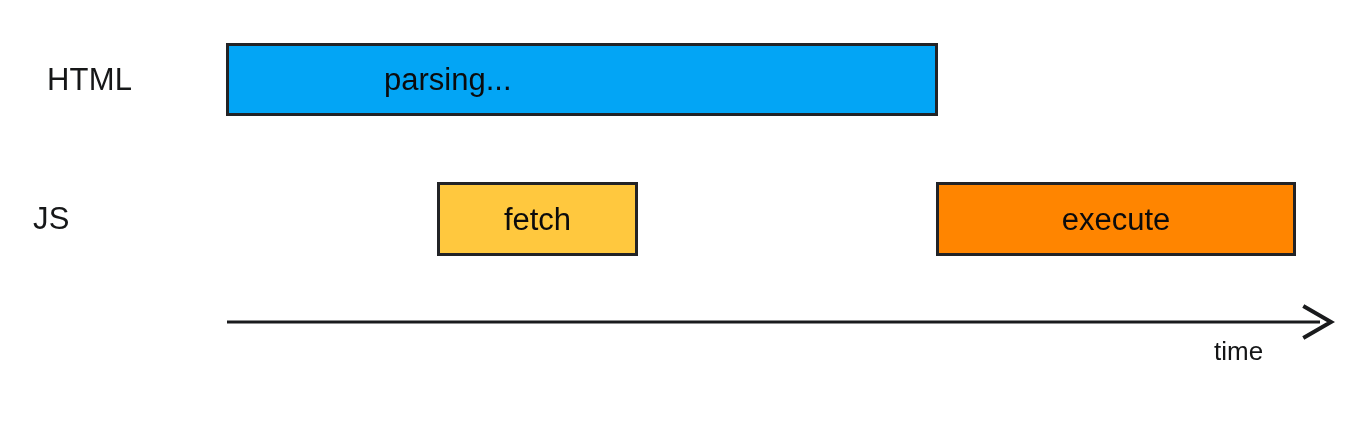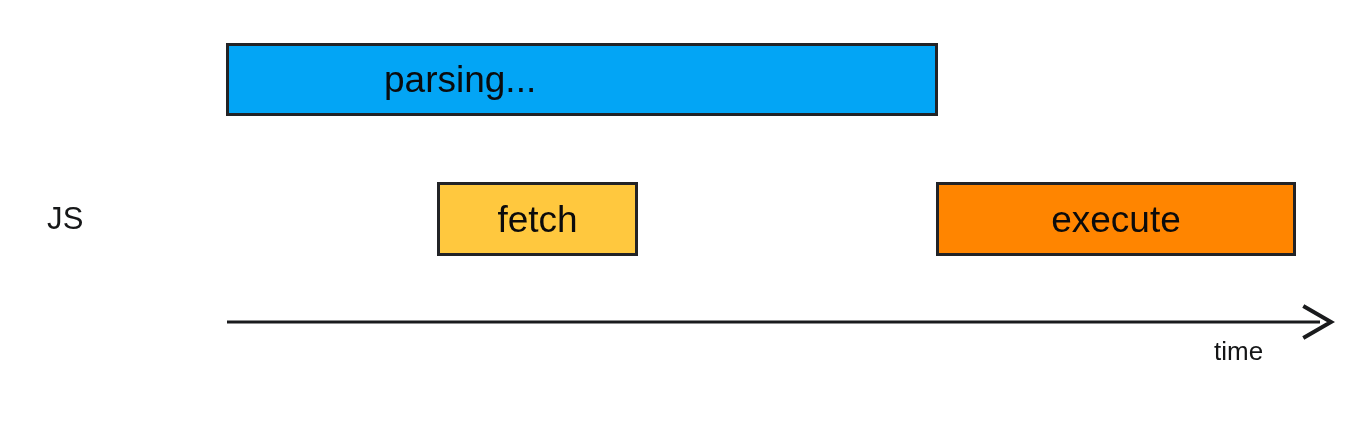--- a/index.html
+++ b/index.html
@@ -23,34 +23,34 @@
     position: absolute;
     font-family: "Liberation Sans", sans-serif;
     font-size: 31px;
     font-weight: 400;
     color: #161718;
     letter-spacing: 0.2px;
     white-space: nowrap;
     line-height: 1;
   }
   #label-html { left: 47px; top: 64px; }
-  #label-js   { left: 47px; top: 203px; }
+  #label-js   { left: 33px; top: 203px; }
 
   
   .bar {
     position: absolute;
     box-sizing: border-box;
     border: 3px solid #222326;
     display: flex;
     align-items: center;
     line-height: 1;
   }
   .bar-text {
     font-family: "Liberation Sans", sans-serif;
-    font-size: 37px;
+    font-size: 31px;
     font-weight: 400;
     color: #0b0b0c;
     white-space: nowrap;
     line-height: 1;
   }
 
   
   #bar-parsing {
     left: 226px;
     top: 43px;
@@ -100,20 +100,21 @@
     color: #141516;
     white-space: nowrap;
     line-height: 1;
   }
 </style>
 </head>
 <body>
 
 <div id="canvas">
 
+  <div class="row-label" id="label-html">HTML</div>
 
   <div class="bar" id="bar-parsing">
     <span class="bar-text left-text">parsing...</span>
   </div>
 
   <div class="row-label" id="label-js">JS</div>
 
   <div class="bar" id="bar-fetch">
     <span class="bar-text">fetch</span>
   </div>

